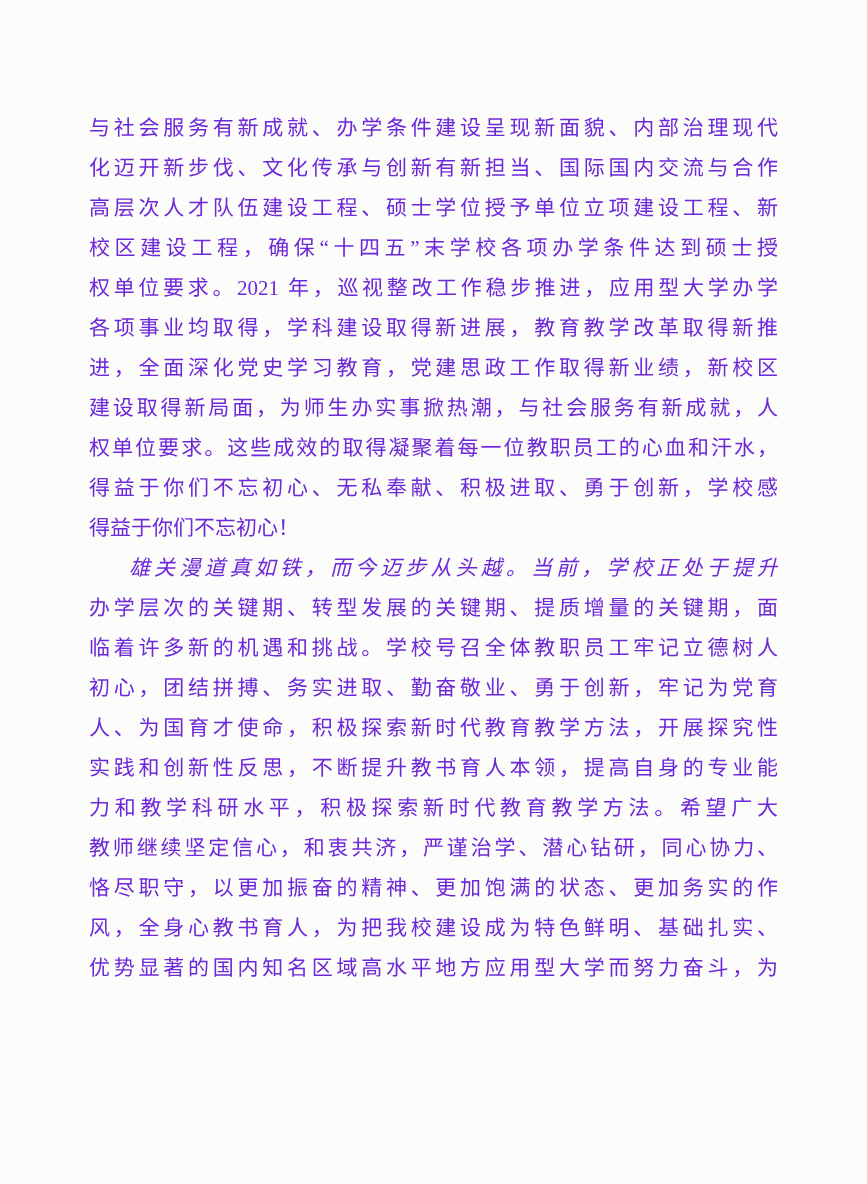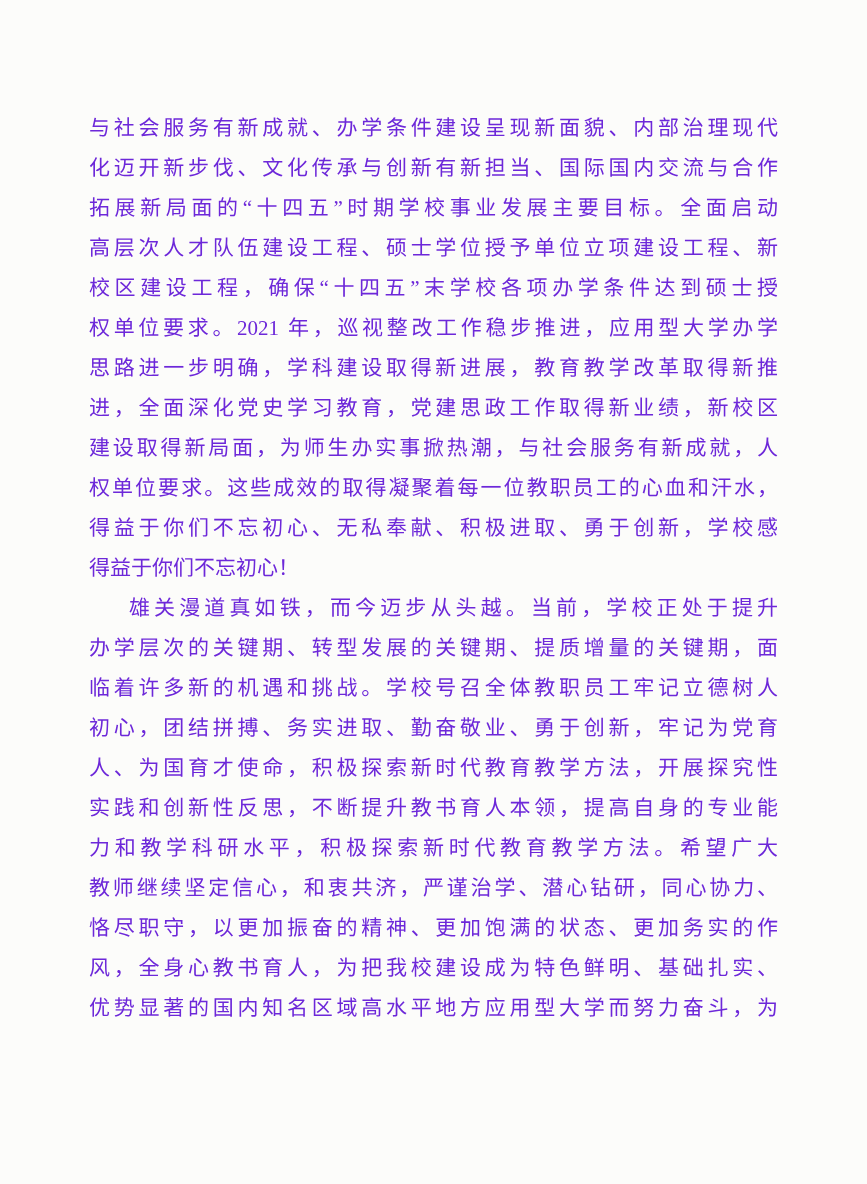--- a/index.html
+++ b/index.html
@@ -34,35 +34,35 @@
     text-align-last: justify;
     text-justify: inter-character;
     white-space: normal;
     overflow: hidden;
   }
   .line.flush {
     text-align-last: left;
   }
   .line.indent {
     text-indent: 40px;
+    font-style: italic;
   }
 </style>
 </head>
 <body>
 
 <div class="page">
   <div class="letter-body">
       <div class="paragraph">
         <div class="line">与社会服务有新成就、办学条件建设呈现新面貌、内部治理现代</div>
         <div class="line">化迈开新步伐、文化传承与创新有新担当、国际国内交流与合作</div>
-        <div class="line">拓展新局面的“十四五”时期学校事业发展主要目标。全面启动</div>
         <div class="line">高层次人才队伍建设工程、硕士学位授予单位立项建设工程、新</div>
         <div class="line">校区建设工程，确保“十四五”末学校各项办学条件达到硕士授</div>
         <div class="line">权单位要求。2021 年，巡视整改工作稳步推进，应用型大学办学</div>
-        <div class="line">思路进一步明确，学科建设取得新进展，教育教学改革取得新推</div>
+        <div class="line">各项事业均取得，学科建设取得新进展，教育教学改革取得新推</div>
         <div class="line">进，全面深化党史学习教育，党建思政工作取得新业绩，新校区</div>
         <div class="line">建设取得新局面，为师生办实事掀热潮，与社会服务有新成就，人</div>
         <div class="line">权单位要求。这些成效的取得凝聚着每一位教职员工的心血和汗水，</div>
         <div class="line">得益于你们不忘初心、无私奉献、积极进取、勇于创新，学校感</div>
         <div class="line flush">得益于你们不忘初心！</div>
       </div>
       <div class="paragraph">
         <div class="line indent">雄关漫道真如铁，而今迈步从头越。当前，学校正处于提升</div>
         <div class="line">办学层次的关键期、转型发展的关键期、提质增量的关键期，面</div>
         <div class="line">临着许多新的机遇和挑战。学校号召全体教职员工牢记立德树人</div>

